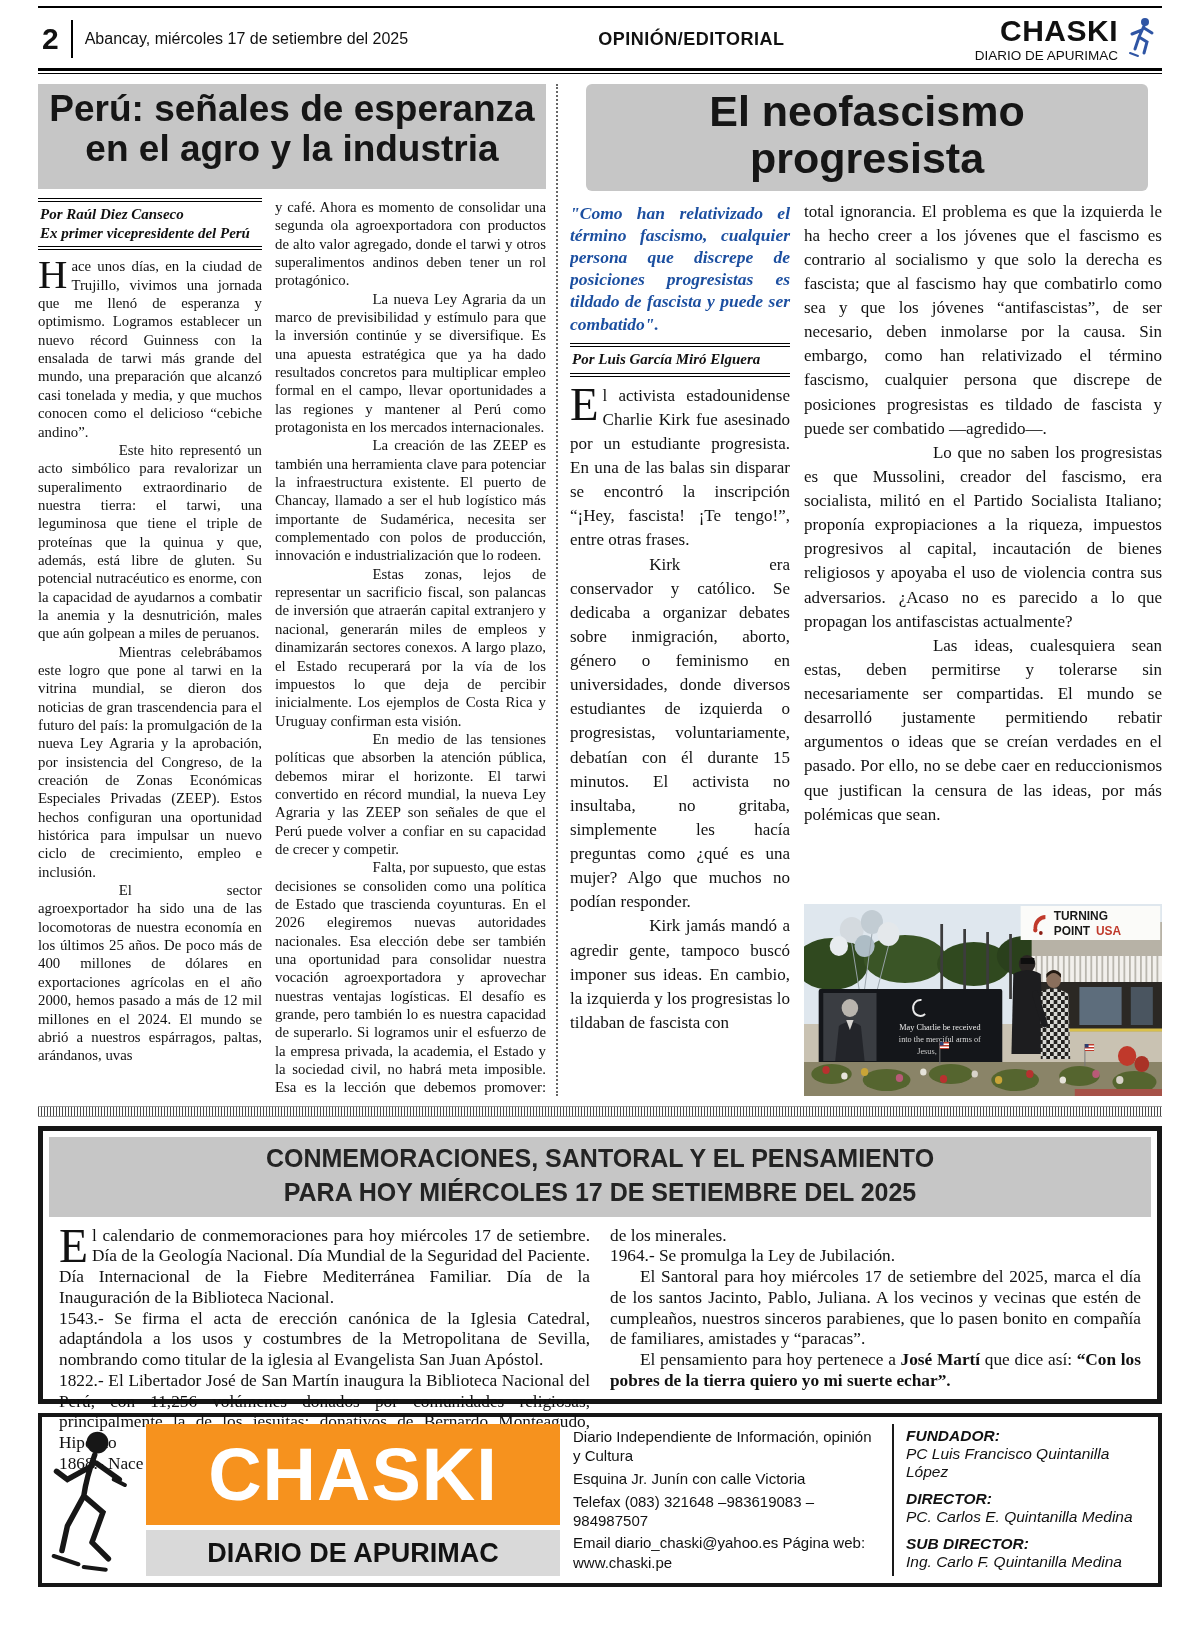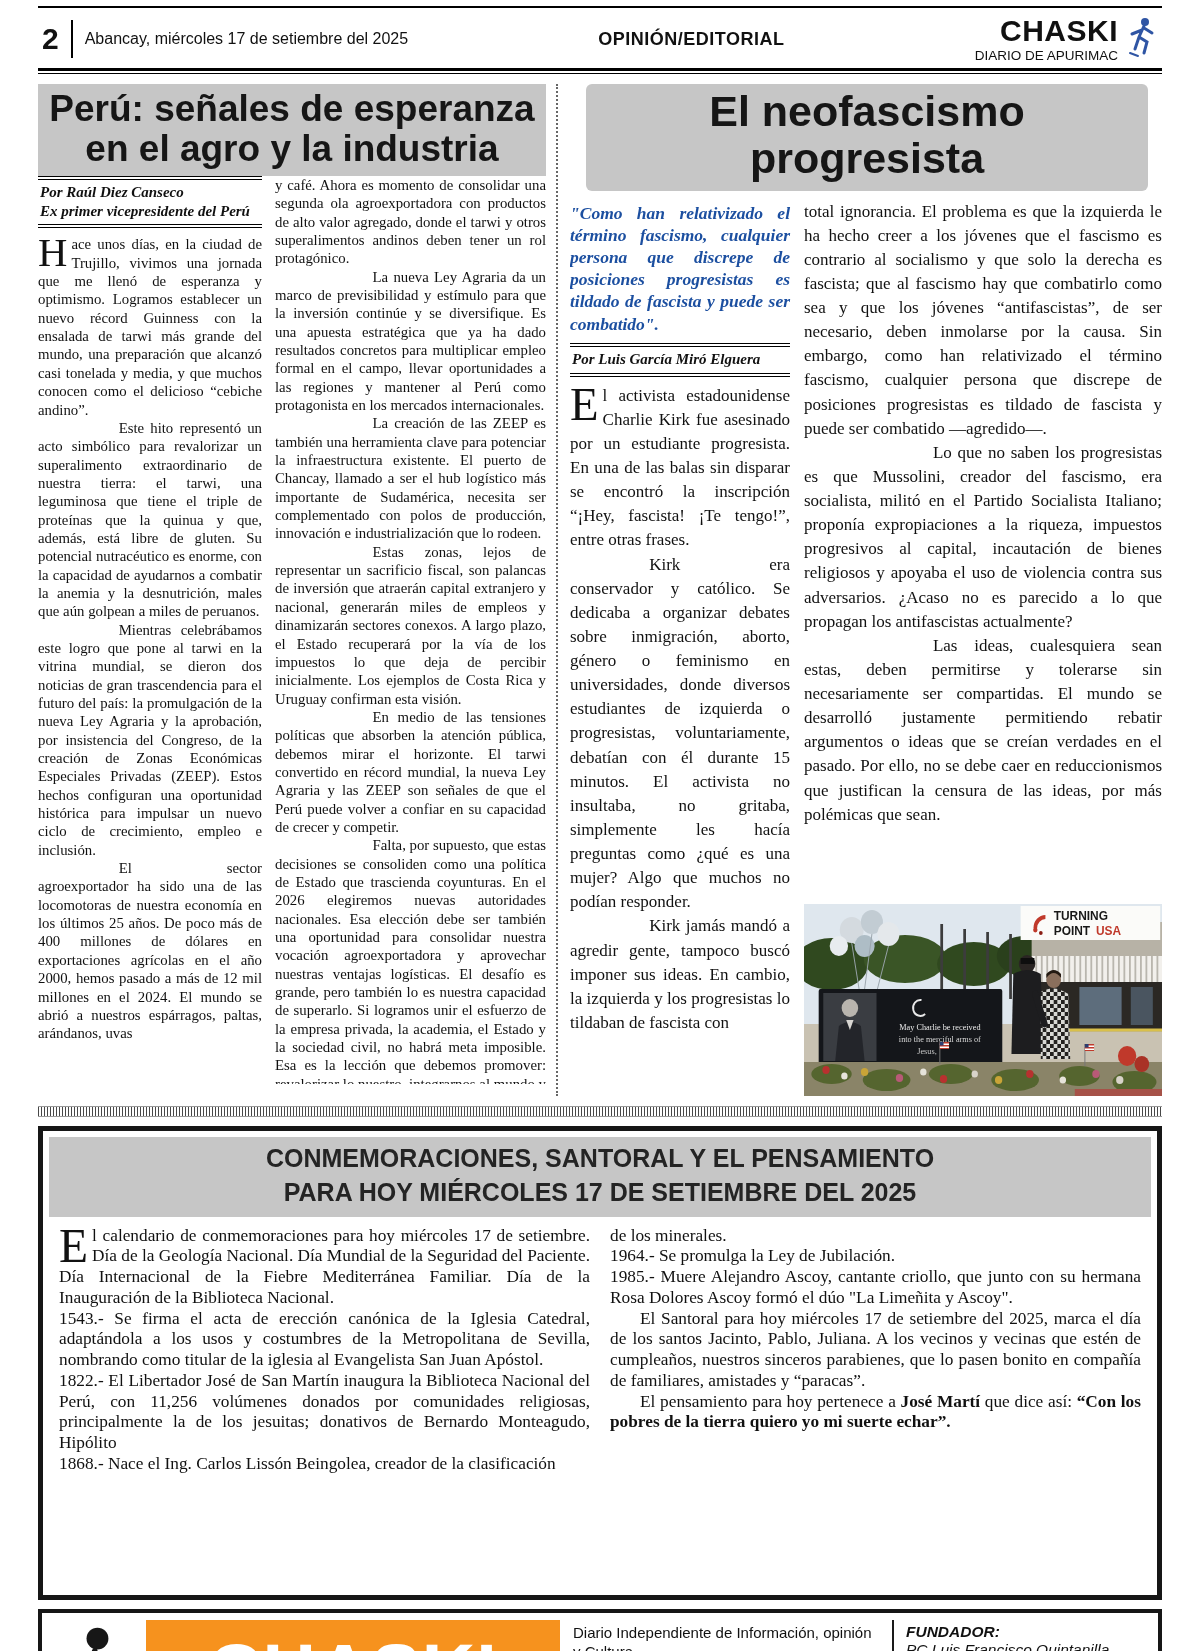--- a/index.html
+++ b/index.html
@@ -18,21 +18,21 @@
   .brand-sub{font-size:13.5px;margin-top:3px;}
   .rule3{height:3px;background:#000;}
   .rule1{height:1px;background:#000;margin-top:2px;}
   
   .articles{display:flex;margin-top:10px;height:1012px;overflow:hidden;}
   .art-left{width:508px;flex:none;}
   .vdot{border-left:2px dotted #666;margin:0 12px 0 10px;}
   .art-right{flex:1;min-width:0;}
   .art-title{background:#c6c6c6;text-align:center;font-family:"Liberation Sans",sans-serif;
              font-weight:bold;color:#161616;}
-  .l-title{font-size:37px;line-height:1.08;padding:5px 0 7px;margin-bottom:0;}
+  .l-title{font-size:37px;line-height:1.08;padding:5px 0 20px;margin-bottom:9px;}
   .r-title{font-size:43px;line-height:1.1;padding:4px 0 8px;margin:0 14px 9px 16px;border-radius:6px;}
   .byline{border-top:4px double #000;border-bottom:4px double #000;padding:3px 2px 4px;
           margin-bottom:7px;font-style:italic;font-weight:bold;font-size:15px;line-height:1.25;}
   .lcols{display:flex;gap:13px;height:908px;overflow:hidden;}
   .lcol1{width:224px;flex:none;}
   .lcol2{flex:1;min-width:0;}
   .para{margin:0;text-align:justify;text-indent:36%;}
   .art-left .para{font-size:14.8px;line-height:1.24;}
   .para.noindent,.para.first{text-indent:0;}
   .dc{float:left;font-size:2.75em;line-height:.78;padding:2px 4px 0 0;}
@@ -42,21 +42,21 @@
   .rtext{flex:1;overflow:hidden;}
   .art-right .para{font-size:17px;line-height:1.42;}
   .quote{color:#1c4fa0;font-weight:bold;font-style:italic;font-size:17.5px;line-height:1.27;
          text-align:justify;margin:2px 0 8px;}
   .photo{height:198px;margin-top:5px;}
   .photo svg{width:100%;height:100%;display:block;}
   
   .hatch{height:9px;margin:10px 0 9px;border-top:1px solid #999;border-bottom:1px solid #999;
          background:repeating-linear-gradient(90deg,#474747 0 1px,#fff 1px 3px);}
   
-  .commem{border:5px solid #161616;height:474px;box-sizing:border-box;}
+  .commem{border:5px solid #161616;height:278px;box-sizing:border-box;}
   .commem-title{background:#c6c6c6;margin:6px;padding:5px 6px 7px;text-align:center;
                 font-family:"Liberation Sans",sans-serif;font-weight:bold;font-size:25px;
                 line-height:1.35;color:#242424;}
   .commem-body{display:flex;gap:20px;padding:3px 16px 0;height:258px;overflow:hidden;}
   .ccol{flex:1;min-width:0;}
   .cpara{margin:0;text-align:justify;text-indent:0;font-size:17.3px;line-height:1.2;}
   .cpara.indent{text-indent:30px;}
   .cpara b{font-weight:bold;}
   
   .footer{border:4px solid #161616;height:174px;box-sizing:border-box;margin-top:9px;
@@ -302,21 +302,20 @@
     <div class="commem-body">
       <div class="ccol">
           <p class="cpara first"><span class="dc">E</span>l calendario de conmemoraciones para hoy miércoles 17 de setiembre. Día de la Geología Nacional. Día Mundial de la Seguridad del Paciente. Día Internacional de la Fiebre Mediterránea Familiar. Día de la Inauguración de la Biblioteca Nacional.</p>
           <p class="cpara">1543.- Se firma el acta de erección canónica de la Iglesia Catedral, adaptándola a los usos y costumbres de la Metropolitana de Sevilla, nombrando como titular de la iglesia al Evangelista San Juan Apóstol.</p>
           <p class="cpara">1822.- El Libertador José de San Martín inaugura la Biblioteca Nacional del Perú, con 11,256 volúmenes donados por comunidades religiosas, principalmente la de los jesuitas; donativos de Bernardo Monteagudo, Hipólito</p>
           <p class="cpara">1868.- Nace el Ing. Carlos Lissón Beingolea, creador de la clasificación</p>
         </div>
       <div class="ccol">
           <p class="cpara">de los minerales.</p>
           <p class="cpara">1964.- Se promulga la Ley de Jubilación.</p>
-          <p class="cpara">1985.- Muere Alejandro Ascoy, cantante criollo, que junto con su hermana Rosa Dolores Ascoy formó el dúo "La Limeñita y Ascoy".</p>
           <p class="cpara indent">El Santoral para hoy miércoles 17 de setiembre del 2025, marca el día de los santos Jacinto, Pablo, Juliana. A los vecinos y vecinas que estén de cumpleaños, nuestros sinceros parabienes, que lo pasen bonito en compañía de familiares, amistades y “paracas”.</p>
           <p class="cpara indent"><span>El pensamiento para hoy pertenece a </span><b>José Martí</b><span> que dice así: </span><b>“Con los pobres de la tierra quiero yo mi suerte echar”.</b></p>
         </div>
     </div>
   </div>
 
   <div class="footer">
     <div class="runner">
       <svg viewBox="0 0 60 110">
         <g stroke="#171717" stroke-width="4" fill="none" stroke-linecap="round">

